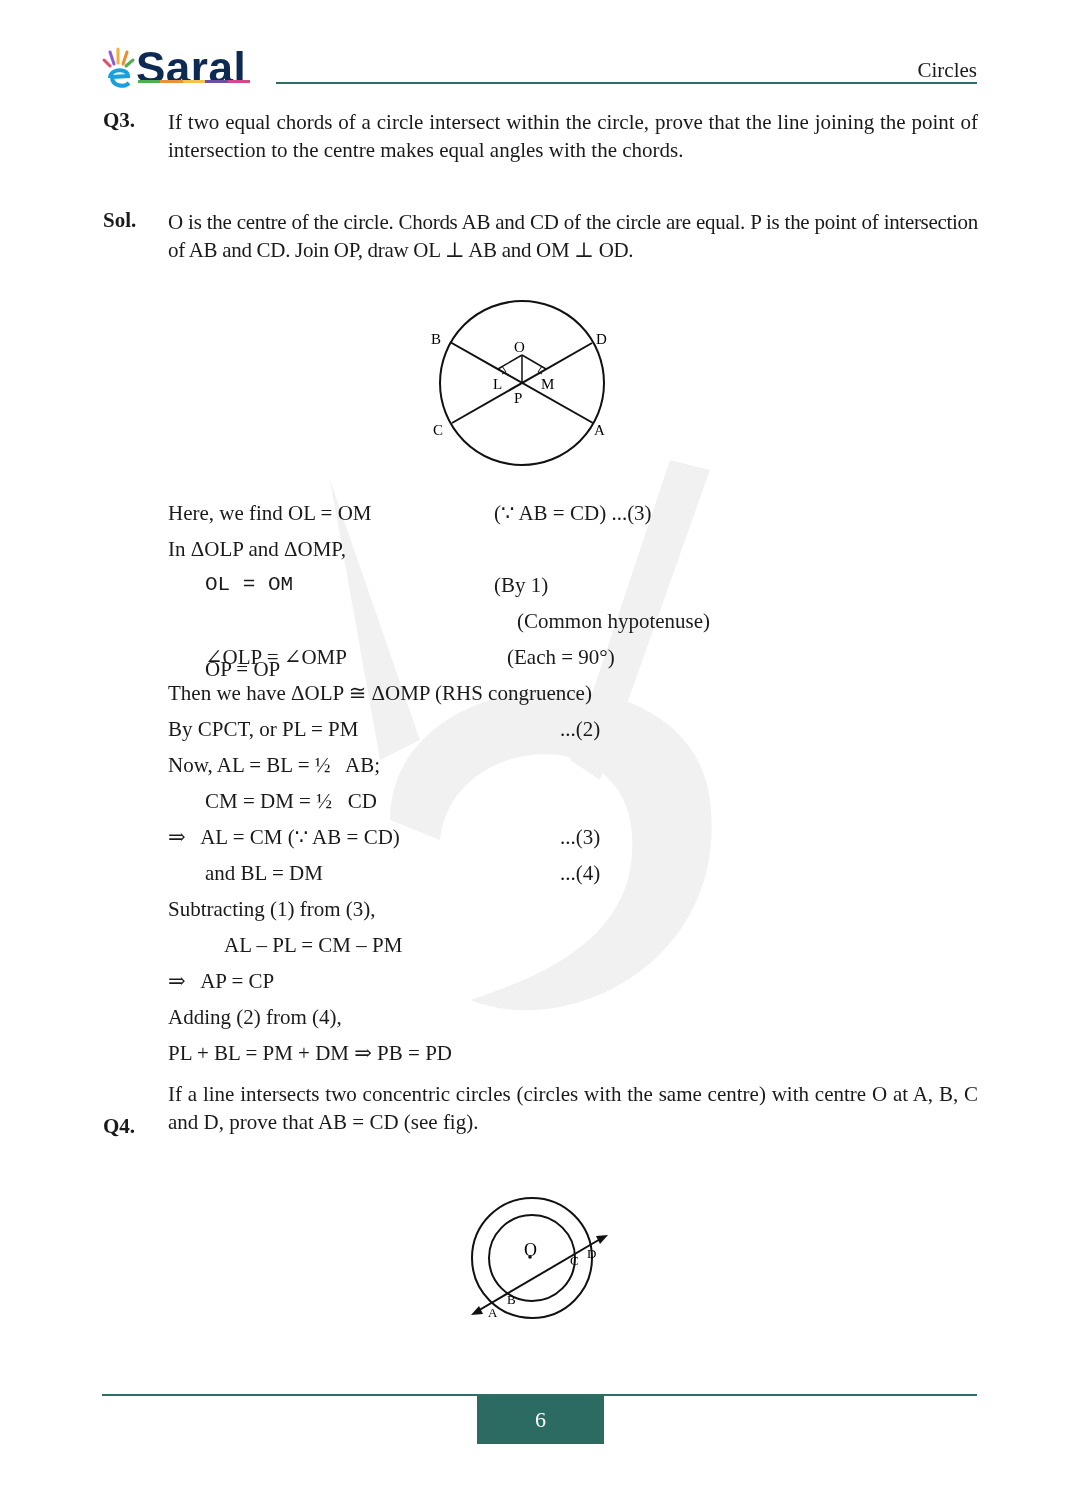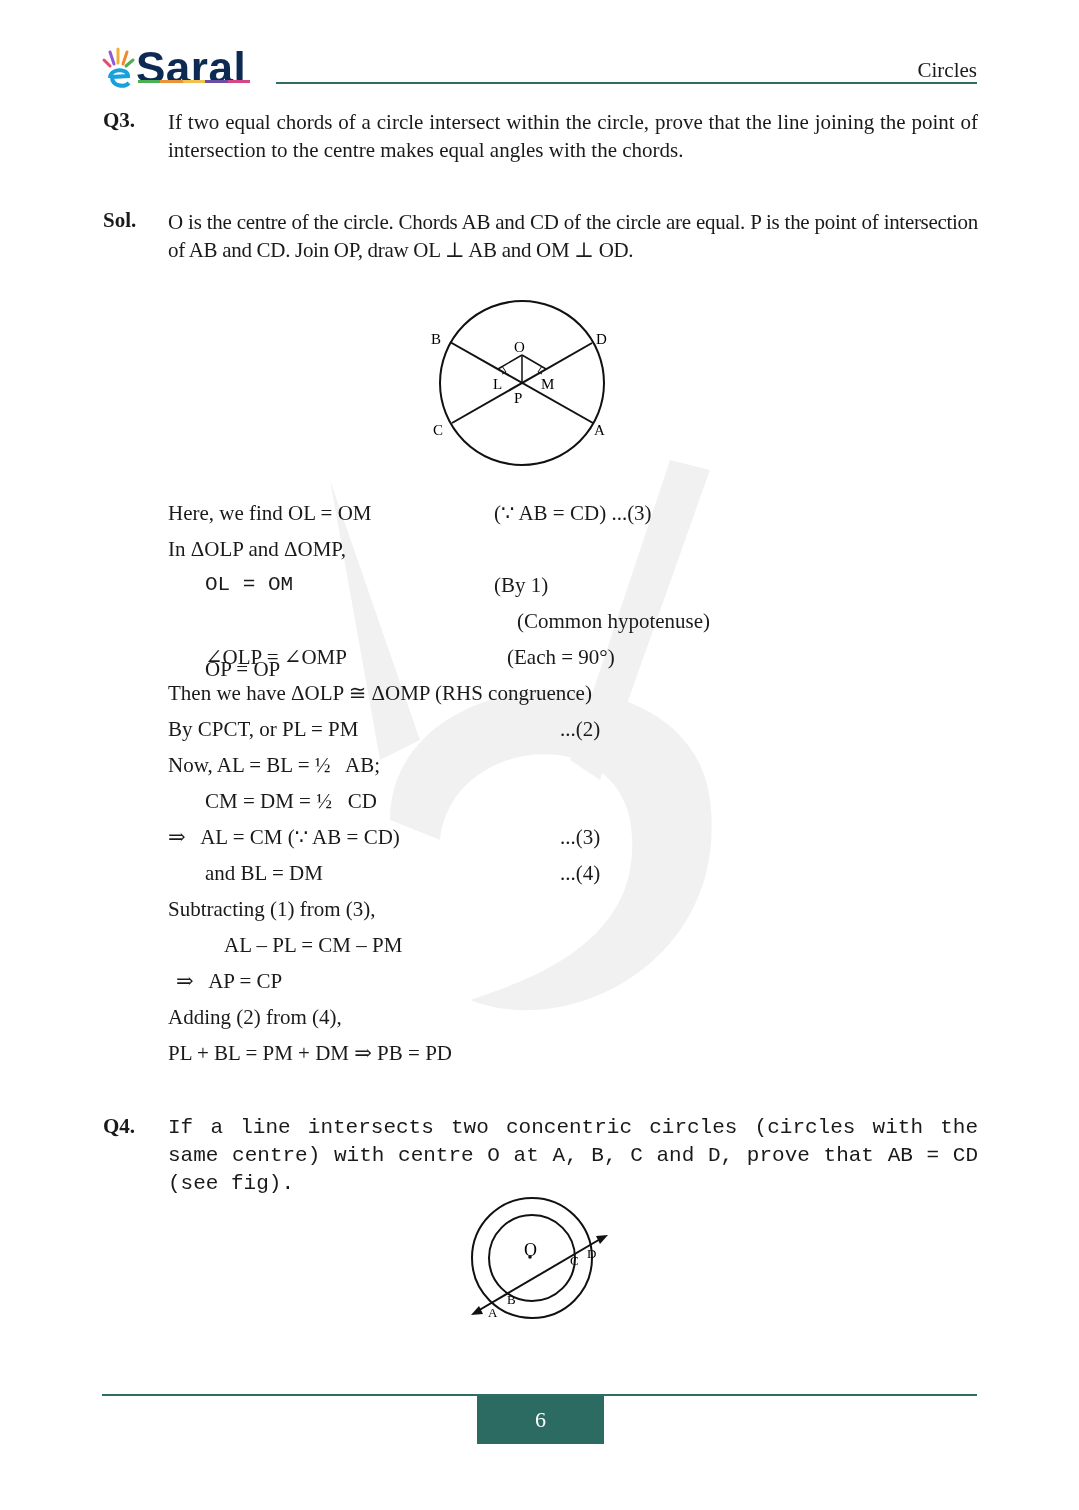--- a/index.html
+++ b/index.html
@@ -112,33 +112,33 @@
         <span style="position: absolute; left: 37px; white-space: pre;">and BL = DM</span>
         <span style="position: absolute; left: 392px;">...(4)</span>
       </div>
       <div class="line" style="position: relative; height: 36px;">
         <span style="position: absolute; left: 0px; white-space: pre;">Subtracting (1) from (3),</span>
       </div>
       <div class="line" style="position: relative; height: 36px;">
         <span style="position: absolute; left: 37px; white-space: pre; margin-left: 19px;">AL – PL = CM – PM</span>
       </div>
       <div class="line" style="position: relative; height: 36px;">
-        <span style="position: absolute; left: 8px; white-space: pre;">⇒   AP = CP</span>
+        <span style="position: absolute; left: 0px; white-space: pre;">⇒   AP = CP</span>
       </div>
       <div class="line" style="position: relative; height: 36px;">
         <span style="position: absolute; left: 0px; white-space: pre;">Adding (2) from (4),</span>
       </div>
       <div class="line" style="position: relative; height: 36px;">
         <span style="position: absolute; left: 0px; white-space: pre; text-align: center;">PL + BL = PM + DM ⇒ PB = PD</span>
       </div>
     </div>
 </div>
 
 <div class="abs q-label" style="top:1114px;">Q4.</div>
-<div class="abs para" style="top:1114px;font-family:Liberation Mono, monospace;">If a line intersects two concentric circles (circles with the same centre) with centre O at A, B, C and D, prove that AB = CD (see fig).</div>
+<div class="abs para" style="top:1080px;">If a line intersects two concentric circles (circles with the same centre) with centre O at A, B, C and D, prove that AB = CD (see fig).</div>
 
 <svg class="abs" style="left:460px; top:1190px;" width="160" height="140" viewBox="0 0 160 140">
   <circle cx="72" cy="68" r="60" fill="none" stroke="#111" stroke-width="2"></circle>
   <circle cx="72" cy="68" r="43" fill="none" stroke="#111" stroke-width="2"></circle>
   <circle cx="70" cy="67" r="1.8" fill="#111"></circle>
   <line x1="16" y1="122" x2="142" y2="48" stroke="#111" stroke-width="2"></line>
   <polygon points="148,45 136,46 140,54" fill="#111"></polygon>
   <polygon points="11,125 23,124 19,116" fill="#111"></polygon>
   <text x="64" y="66" font-size="18">O</text>
   <text x="28" y="127" font-size="13">A</text>

